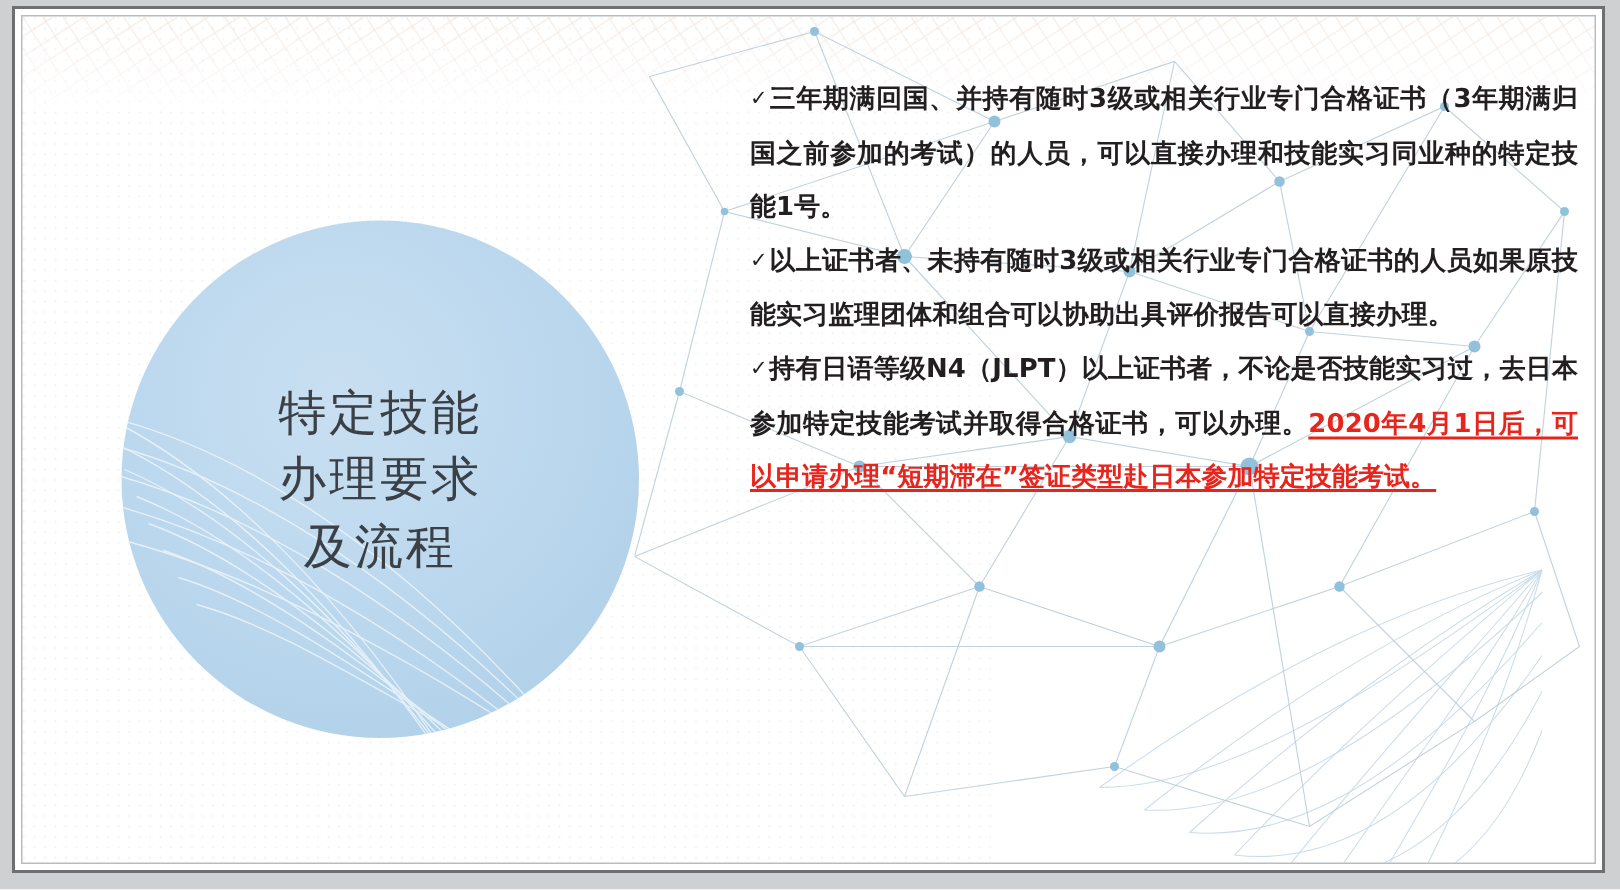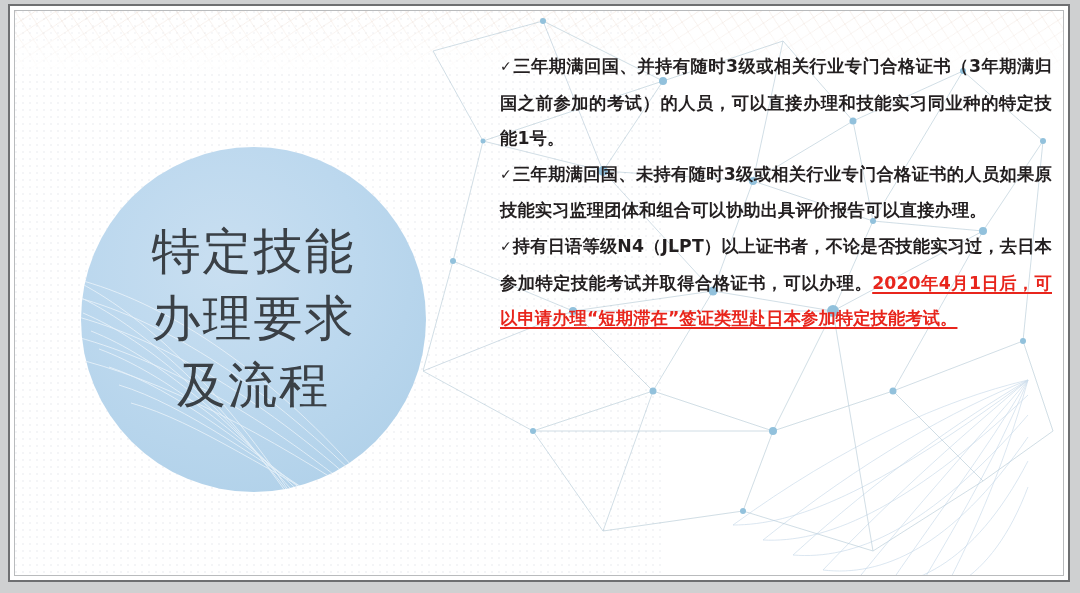--- a/index.html
+++ b/index.html
@@ -111,21 +111,21 @@
     left: 66px;
     top: 136px;
     width: 345px;
     height: 345px;
     display: flex;
     flex-direction: column;
     align-items: center;
     justify-content: center;
     gap: 2px;
     color: #3a4046;
-    font-size: 49px;
+    font-size: 32px;
     line-height: 1.32;
     letter-spacing: 2px;
     font-family: "DejaVu Sans", "Liberation Sans", sans-serif;
     font-weight: 400;
     text-align: center;
   }
   .title-text span { display: block; white-space: nowrap; }
 
   
   .content {
@@ -272,21 +272,21 @@
       <span>特定技能</span>
       <span>办理要求</span>
       <span>及流程</span>
     </div>
 
     <div class="content">
 
       <p class="bullet"><span class="check">✓</span><span>三年期满回国、并持有随时3级或相关行业专门合格证书（3年期满归国之前参加的考试）的人员，可以直接办理和技能实习同业种的特定技能1号。</span></p>
 
 
-      <p class="bullet"><span class="check">✓</span><span>三年期满回国、未持有随时3级或相关行业专门合格证书的人员如果原技能实习监理团体和组合可以协助出具评价报告可以直接办理。</span></p>
+      <p class="bullet"><span class="check">✓</span><span>以上证书者、未持有随时3级或相关行业专门合格证书的人员如果原技能实习监理团体和组合可以协助出具评价报告可以直接办理。</span></p>
 
       <p class="bullet"><span class="check">✓</span><span>持有日语等级N4（JLPT）以上证书者，不论是否技能实习过，去日本参加特定技能考试并取得合格证书，可以办理。</span><span class="hl-red">2020年4月1日后，可以申请办理“短期滞在”签证类型赴日本参加特定技能考试。 </span></p>
 
 
     </div>
 
   </div>
 </div>
 
 </body></html>

